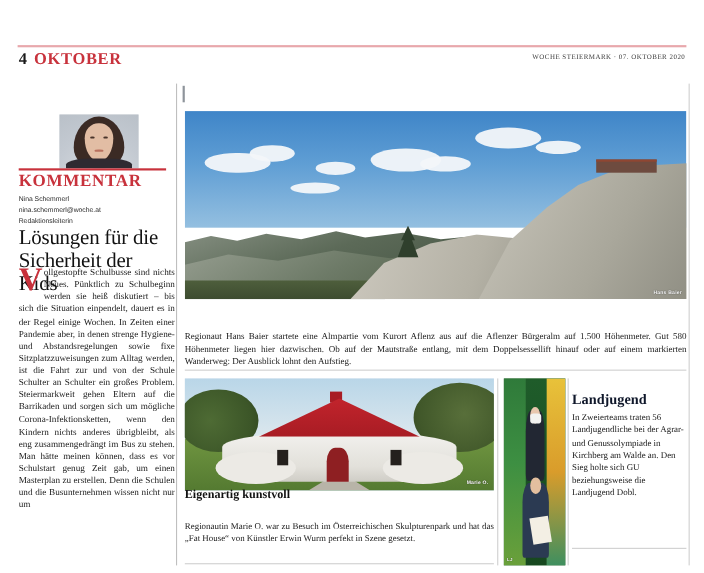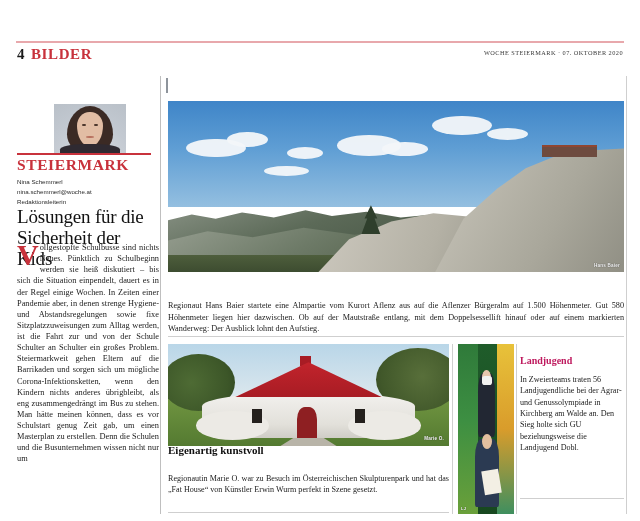--- a/index.html
+++ b/index.html
@@ -388,21 +388,21 @@
     position: absolute; left: 44%; top: 74%;
     width: 30%; height: 14%;
     background: #f3efe4;
     transform: rotate(-9deg);
   }
   .credit-lj { left: 3px; bottom: 3px; font-size: 4px; }
   .headline-lj {
     position: absolute; left: 520px; top: 355px;
     width: 104px;
     font-family: "Liberation Serif", serif;
-    font-weight: bold; font-size: 10px; color: #be185d;
+    font-weight: bold; font-size: 13px; color: #0f172a;
   }
   .caption-lj {
     position: absolute; left: 520px; top: 374px;
     width: 104px;
     font-family: "Liberation Serif", serif;
     font-size: 8.1px; color: #1b1b1b;
     line-height: 1.4;
     text-align: left;
     hyphens: manual;
   }
@@ -417,37 +417,37 @@
     background: #cfcfcf;
   }
 </style>
 </head>
 <body>
 
 <div class="page">
 
   <div class="top-rule"></div>
   <div class="folio">4</div>
-  <div class="section-name">BILDER</div>
+  <div class="section-name">OKTOBER</div>
   <div class="issue-line">WOCHE STEIERMARK · 07. OKTOBER 2020</div>
 
   <div class="col-divider"></div>
   <div class="right-edge-divider"></div>
 
   <div class="author-photo">
     <div class="bg"></div>
     <div class="hair"></div>
     <div class="face"></div>
     <div class="eye-l"></div>
     <div class="eye-r"></div>
     <div class="mouth"></div>
     <div class="shoulders"></div>
   </div>
   <div class="kommentar-rule"></div>
-  <div class="kommentar-title">STEIERMARK</div>
+  <div class="kommentar-title">KOMMENTAR</div>
   <div class="author-meta">
     <div>Nina Schemmerl</div>
     <div>nina.schemmerl@woche.at</div>
     <div>Redaktionsleiterin</div>
   </div>
   <div class="kommentar-headline">Lösungen für die Sicherheit der Kids</div>
   <div class="kommentar-body">
     <span class="dropcap">V</span><span>ollgestopfte Schulbusse sind nichts Neues. Pünktlich zu Schulbeginn werden sie heiß diskutiert – bis sich die Situation einpendelt, dauert es in der Regel einige Wochen. In Zeiten einer Pandemie aber, in denen strenge Hygiene- und Abstandsregelungen sowie fixe Sitzplatzzuweisungen zum Alltag werden, ist die Fahrt zur und von der Schule Schulter an Schulter ein großes Problem. Steiermarkweit gehen Eltern auf die Barrikaden und sorgen sich um mögliche Corona-Infektionsketten, wenn den Kindern nichts anderes übrigbleibt, als eng zusammengedrängt im Bus zu stehen. Man hätte meinen können, dass es vor Schulstart genug Zeit gab, um einen Masterplan zu erstellen. Denn die Schulen und die Busunternehmen wissen nicht nur um</span>
   </div>
 

